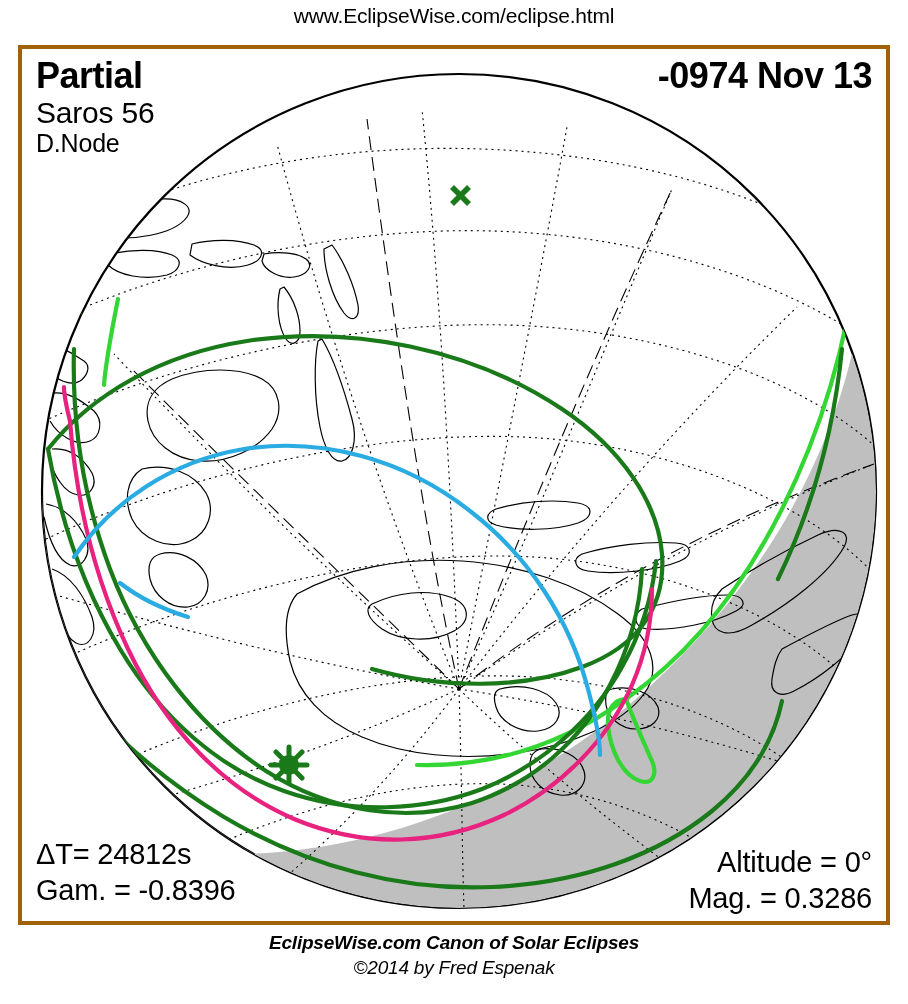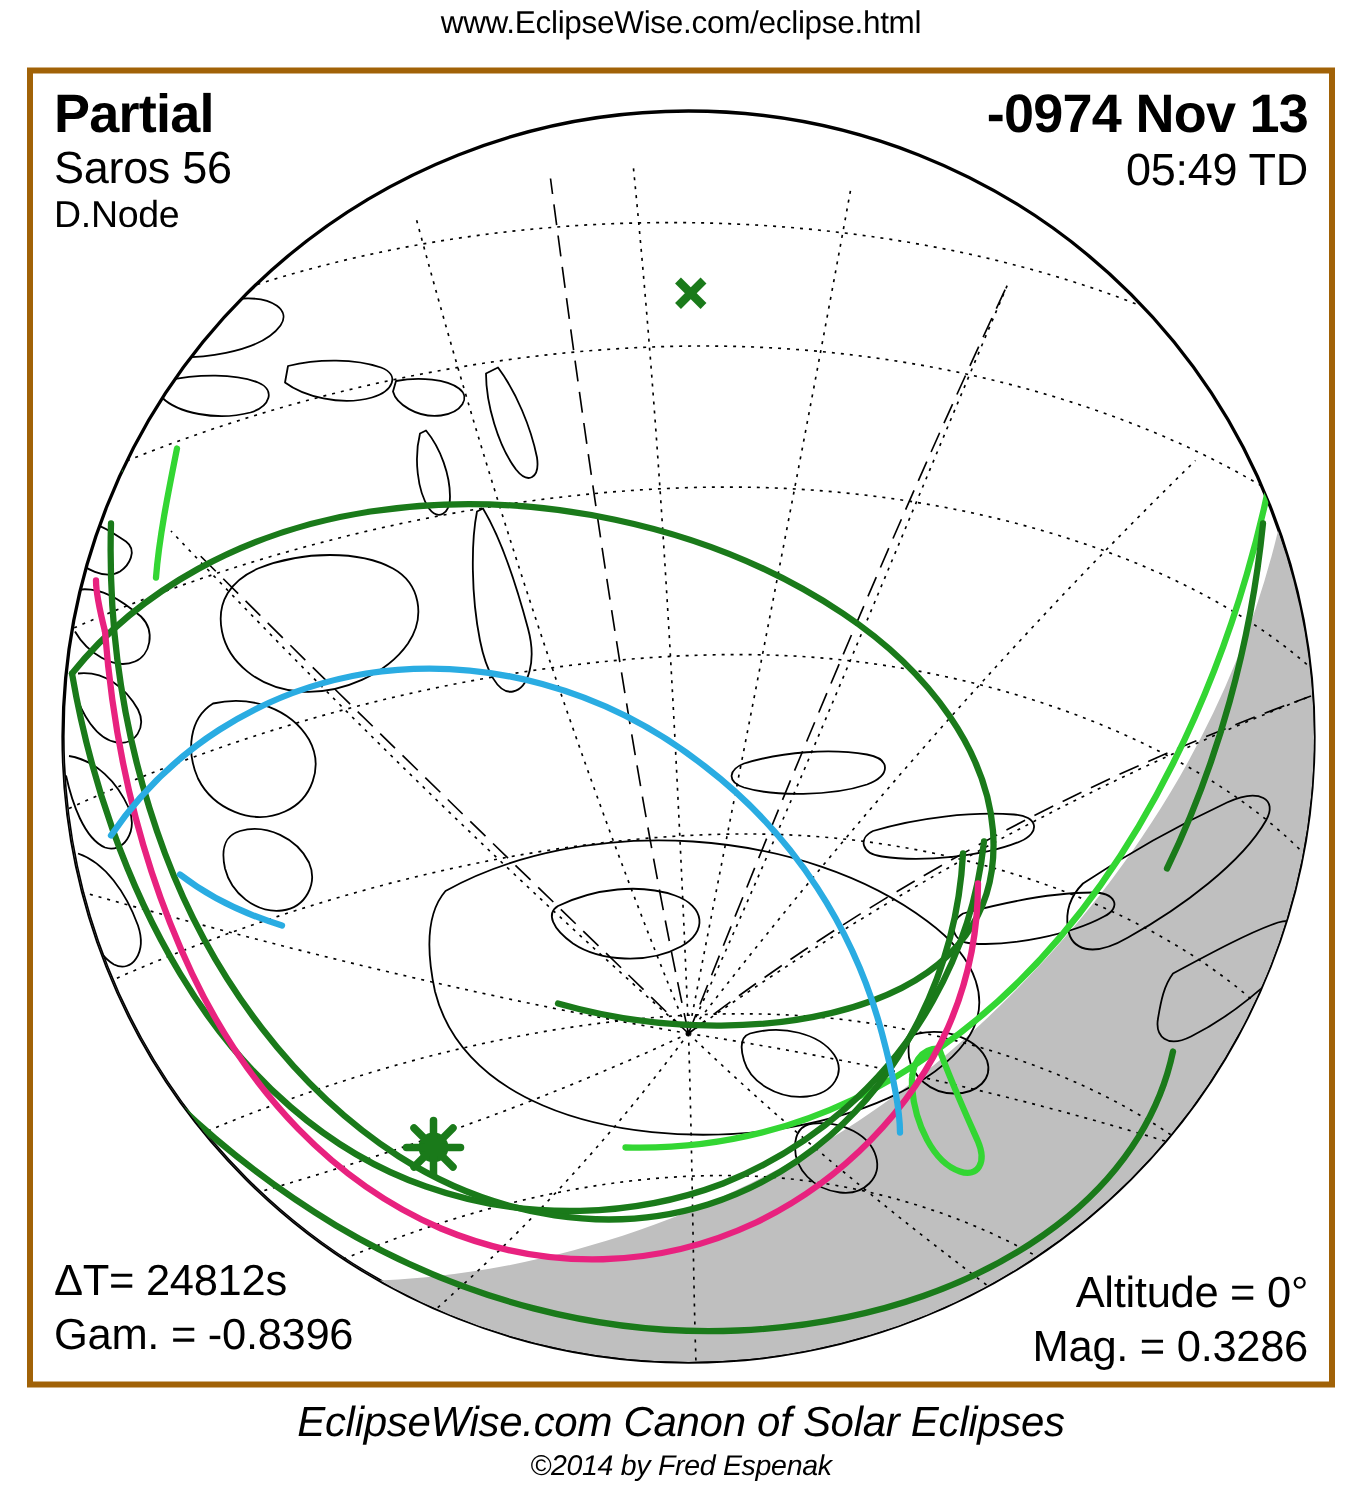--- a/index.html
+++ b/index.html
@@ -97,22 +97,22 @@
   }
   
   .footer {
     position: absolute;
     left: 0;
     top: 932px;
     width: 908px;
     text-align: center;
   }
   .footer-title {
-    font-size: 28px;
-    font-weight: normal;
+    font-size: 19px;
+    font-weight: bold;
     font-style: italic;
     display: block;
     letter-spacing: -0.2px;
   }
   .footer-copy {
     font-size: 19px;
     display: block;
     margin-top: 3px;
     letter-spacing: -0.2px;
     font-style: italic;
@@ -271,21 +271,20 @@
     </svg>
 
     <div class="corner tl">
       <span class="type-label">Partial</span>
       <span class="saros-label">Saros  56</span>
       <span class="node-label">D.Node</span>
     </div>
 
     <div class="corner tr">
       <span class="date-label">-0974 Nov 13</span>
-      <span class="time-label">05:49 TD</span>
     </div>
 
     <div class="corner bl">
       <span class="stat-line">ΔT=  24812s</span>
       <span class="stat-line">Gam. = -0.8396</span>
     </div>
 
     <div class="corner br">
       <span class="stat-line">Altitude =  0°</span>
       <span class="stat-line">Mag. = 0.3286</span>

